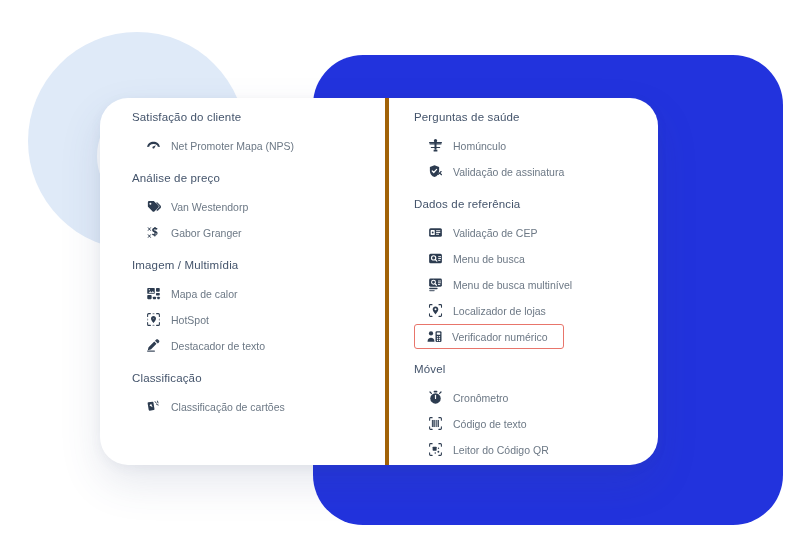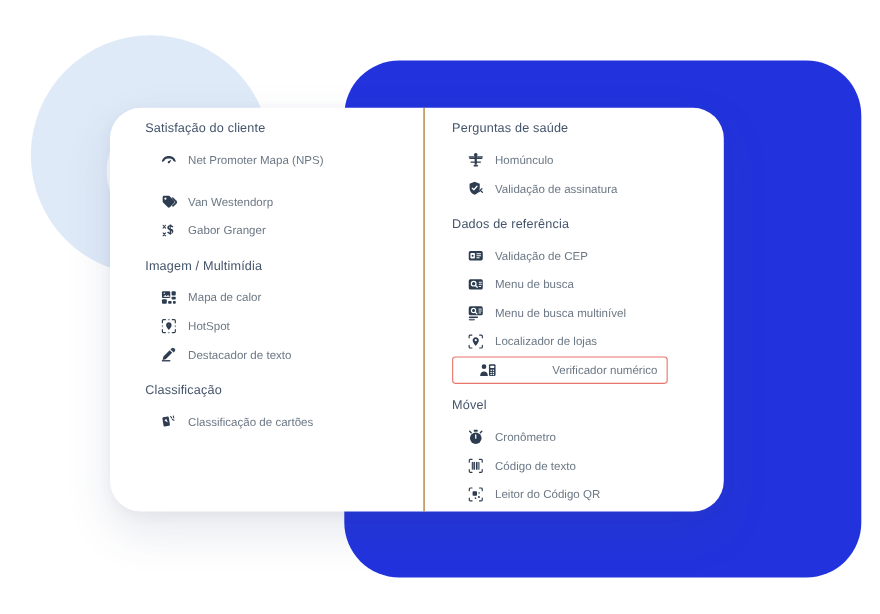--- a/index.html
+++ b/index.html
@@ -77,21 +77,21 @@
     position: relative;
     box-sizing: border-box;
   }
   .col-left {
     width: 285px;
     padding: 12px 0 0 32px;
   }
   .col-right {
     width: 273px;
     padding: 12px 0 0 25px;
-    border-left: 1px solid #a16207;
+    border-left: 4px solid #a16207;
   }
 
   .group {
     margin-bottom: 13px;
   }
   .group-title {
     font-size: 11.5px;
     color: #44546b;
     letter-spacing: 0.15px;
     margin: 0 0 9px 0;
@@ -105,23 +105,22 @@
     box-sizing: border-box;
     padding-left: 12px;
     padding-right: 8px;
     border: 1px solid transparent;
     border-radius: 3px;
     margin-bottom: 1px;
     width: fit-content;
   }
   .item.highlighted {
     border-color: #e8756b;
-    padding-left: 23px;
+    padding-left: 11px;
     min-width: 150px;
-    gap: 41px;
   }
 
   .item-icon {
     width: 16px;
     height: 16px;
     flex: 0 0 16px;
     display: flex;
     align-items: center;
     justify-content: center;
     color: #2d3c50;
@@ -156,20 +155,21 @@
               <span class="item-icon">
                 <svg width="15" height="15" viewBox="0 0 24 24" fill="currentColor">
                   <path d="M12 6C6.8 6 2.6 9.3 2 13.6c-.1.7.5 1.2 1.1.9l2.2-1.1c.5-.2.7-.8.5-1.3-.1-.2 0-.5.2-.6 1.6-1.1 3.7-1.8 6-1.8 2.3 0 4.4.7 6 1.8.2.1.3.4.2.6-.2.5 0 1.1.5 1.3l2.2 1.1c.6.3 1.2-.2 1.1-.9C21.4 9.3 17.2 6 12 6z"></path>
                   <path d="M15.8 11.4l-4.6 2.3c-.8.4-1.1 1.4-.7 2.2.4.8 1.4 1.1 2.2.7.3-.2.6-.5.7-.8l2.4-4.4z"></path>
                 </svg>
               </span>
               <span class="item-label">Net Promoter Mapa (NPS)</span>
             </div>
           </div>
           <div class="group">
+            <div class="group-title">Análise de preço</div>
             <div class="item">
               <span class="item-icon">
                 <svg width="15" height="15" viewBox="0 0 24 24" fill="currentColor">
                   <path d="M11.5 3H5a2 2 0 0 0-2 2v6.5c0 .5.2 1 .6 1.4l7 7c.8.8 2 .8 2.8 0l6.5-6.5c.8-.8.8-2 0-2.8l-7-7c-.4-.4-.9-.6-1.4-.6zM7 9a1.6 1.6 0 1 1 0-3.2A1.6 1.6 0 0 1 7 9z"></path>
                   <path d="M16 5.6l5.2 5.2c.6.6.6 1.6 0 2.2l-4.6 4.6.9.9c.5.5 1.3.5 1.8 0l5.1-5.1c.5-.5.5-1.3 0-1.8l-6.3-6.3-2.1.3z" opacity=".85"></path>
                   <path d="M17.6 7.2l4.7 4.7c.4.4.4 1.1 0 1.5l-4.6 4.6" fill="none" stroke="currentColor" stroke-width="1.6" stroke-linecap="round"></path>
                 </svg>
               </span>
               <span class="item-label">Van Westendorp</span>
             </div>

